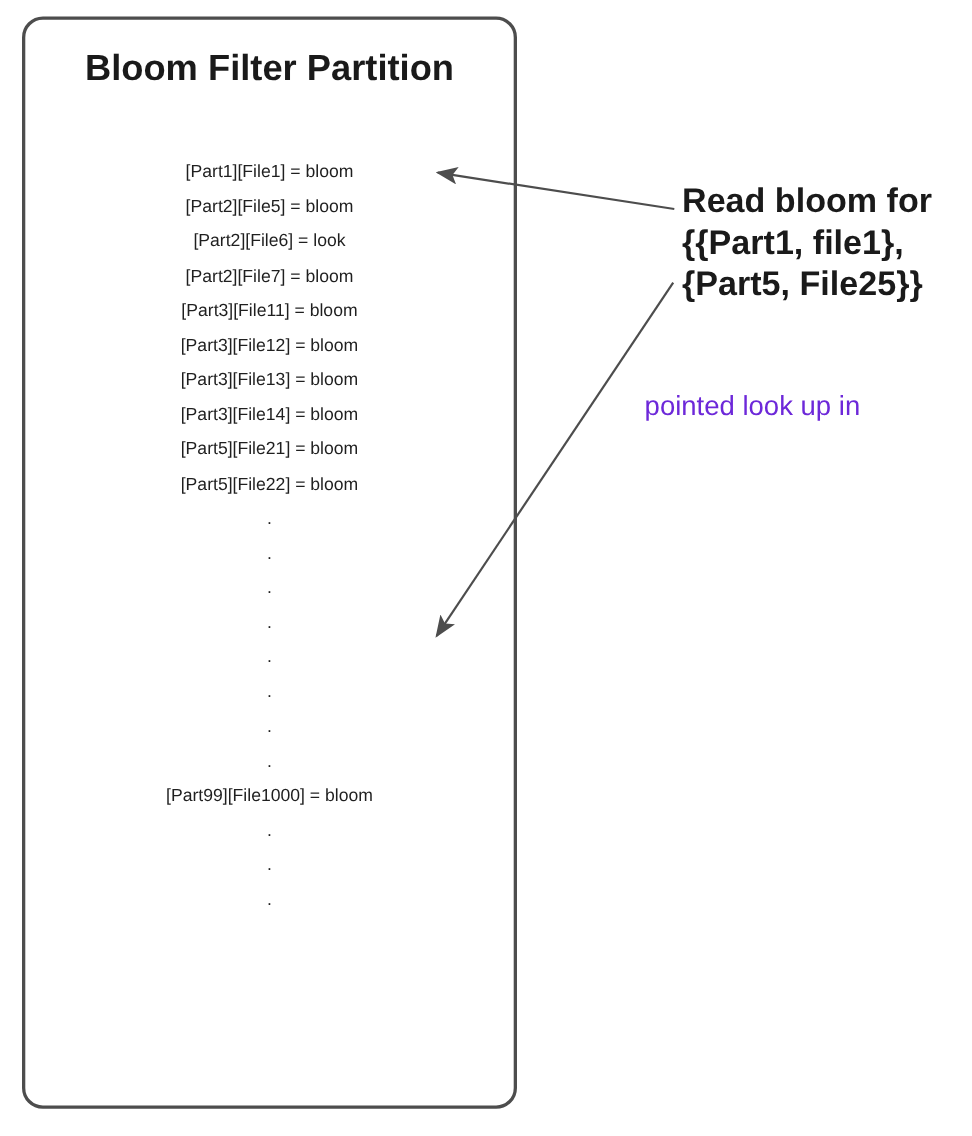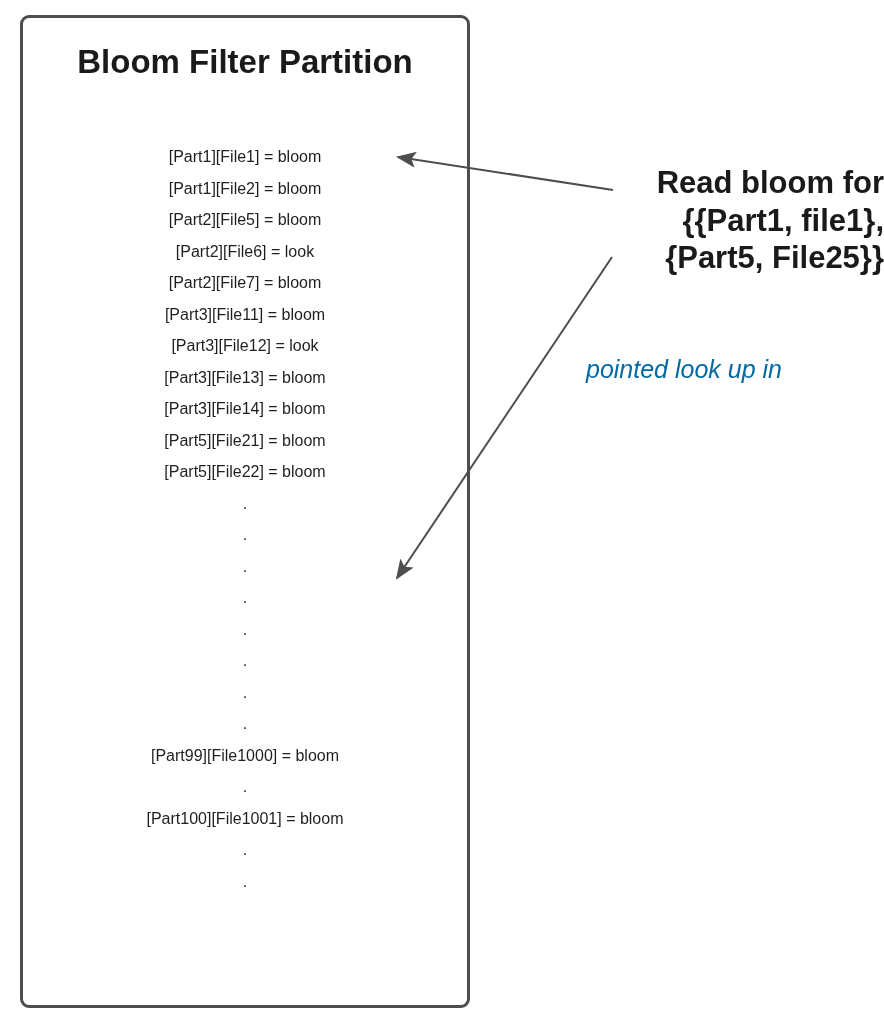--- a/index.html
+++ b/index.html
@@ -16,21 +16,21 @@
     overflow: hidden;
   }
   .partition-box {
     position: absolute;
     left: 20px;
     top: 15px;
     width: 450px;
     height: 993px;
     box-sizing: border-box;
     border: 3px solid var(--stroke, #4d4d4d);
-    border-radius: 9px;
+    border-radius: 19px;
     background: #ffffff;
   }
   .box-title {
     position: absolute;
     top: 25px;
     left: 0;
     width: 100%;
     text-align: center;
     font-size: 33px;
     font-weight: bold;
@@ -56,75 +56,72 @@
     top: 0;
     width: 884px;
     height: 1033px;
     pointer-events: none;
   }
   .annotation-read-bloom {
     position: absolute;
     left: 620px;
     top: 164px;
     width: 264px;
-    text-align: right;
+    text-align: left;
     font-size: 31px;
     font-weight: bold;
     line-height: 37.5px;
     color: #1a1a1a;
   }
   .annotation-pointed-lookup {
     position: absolute;
     left: 559px;
     top: 354px;
     width: 250px;
     text-align: center;
     font-size: 25px;
     line-height: 31px;
-    color: #0369a1;
-    font-style: italic;
+    color: #6d28d9;
   }
   .annotation-line {
     white-space: nowrap;
   }
 </style>
 </head>
 <body>
 
 <div class="partition-box">
   <div class="box-title">Bloom Filter Partition</div>
 
   <div class="entry-list">
     <div>
         <div class="entry-line">[Part1][File1] = bloom</div>
-        <div class="entry-line">[Part1][File2] = bloom</div>
         <div class="entry-line">[Part2][File5] = bloom</div>
         <div class="entry-line">[Part2][File6] = look</div>
         <div class="entry-line">[Part2][File7] = bloom</div>
         <div class="entry-line">[Part3][File11] = bloom</div>
-        <div class="entry-line">[Part3][File12] = look</div>
+        <div class="entry-line">[Part3][File12] = bloom</div>
         <div class="entry-line">[Part3][File13] = bloom</div>
         <div class="entry-line">[Part3][File14] = bloom</div>
         <div class="entry-line">[Part5][File21] = bloom</div>
         <div class="entry-line">[Part5][File22] = bloom</div>
       </div>
     <div>
         <div class="entry-line">.</div>
         <div class="entry-line">.</div>
         <div class="entry-line">.</div>
         <div class="entry-line">.</div>
         <div class="entry-line">.</div>
         <div class="entry-line">.</div>
         <div class="entry-line">.</div>
         <div class="entry-line">.</div>
       </div>
     <div>
         <div class="entry-line">[Part99][File1000] = bloom</div>
         <div class="entry-line">.</div>
-        <div class="entry-line">[Part100][File1001] = bloom</div>
         <div class="entry-line">.</div>
         <div class="entry-line">.</div>
       </div>
   </div>
 </div>
 
 <svg class="arrows-layer" width="884" height="1033" viewBox="0 0 884 1033" xmlns="http://www.w3.org/2000/svg">
   <defs>
     <marker id="arrowhead" markerUnits="userSpaceOnUse" markerWidth="20" markerHeight="16" viewBox="0 0 20 16" refX="18" refY="8" orient="auto">
       <path d="M0,0 L20,8 L0,16 L4.5,8 Z" fill="#4d4d4d"></path>

